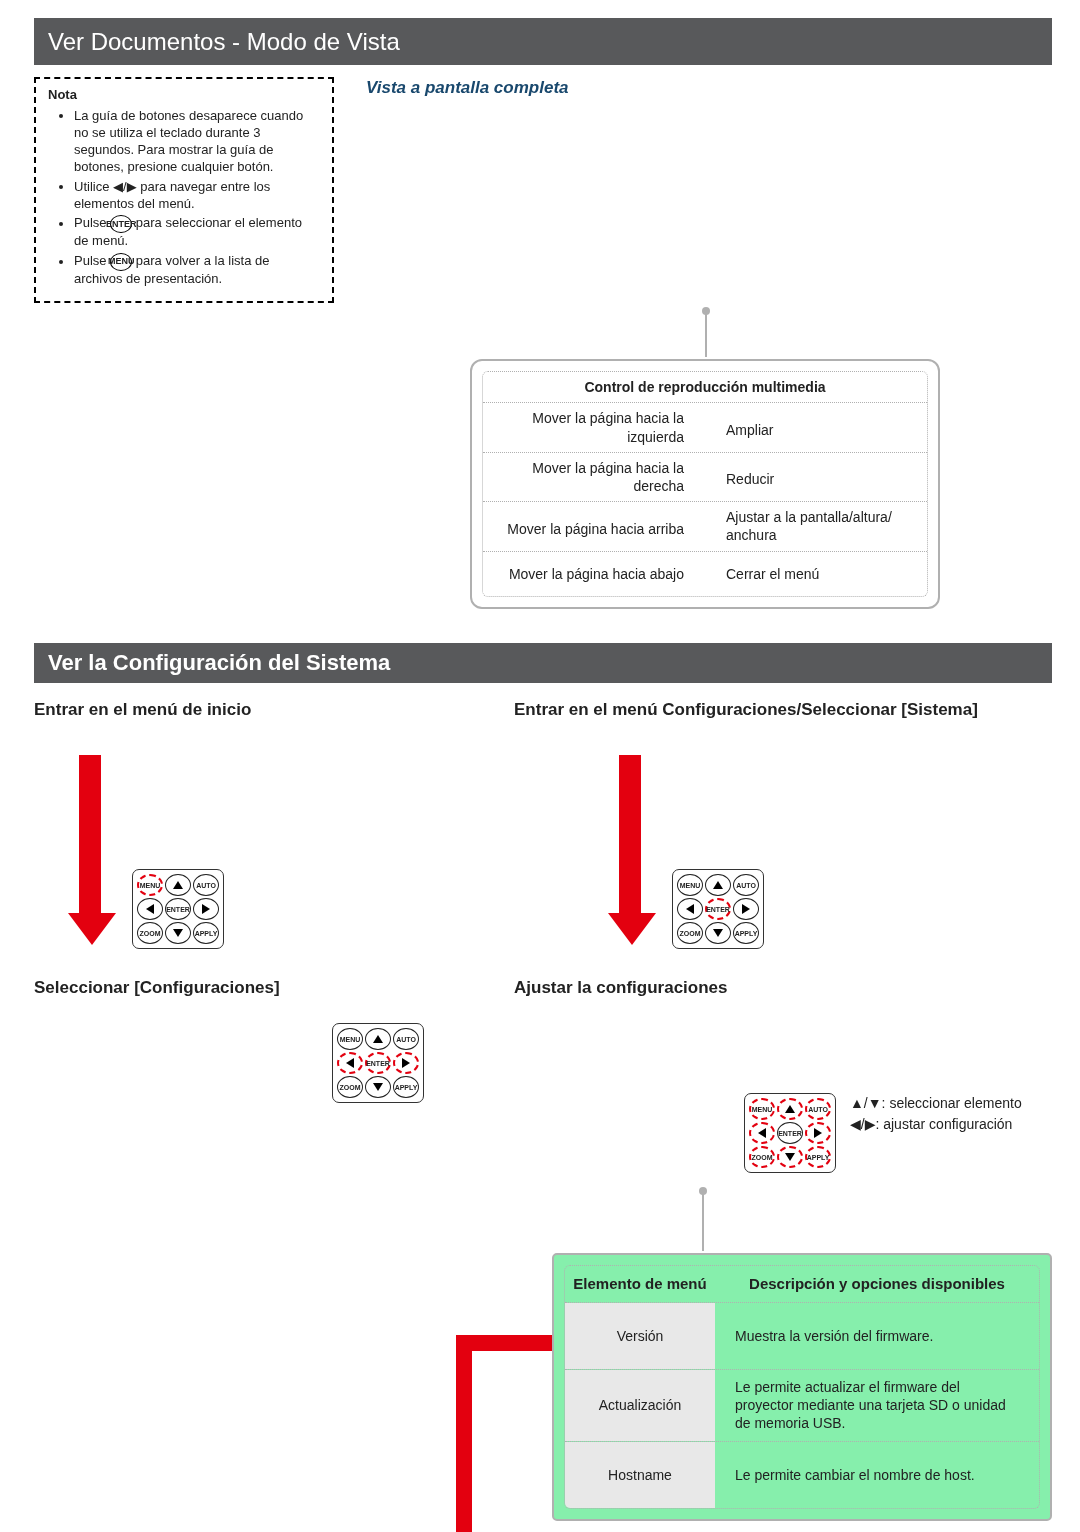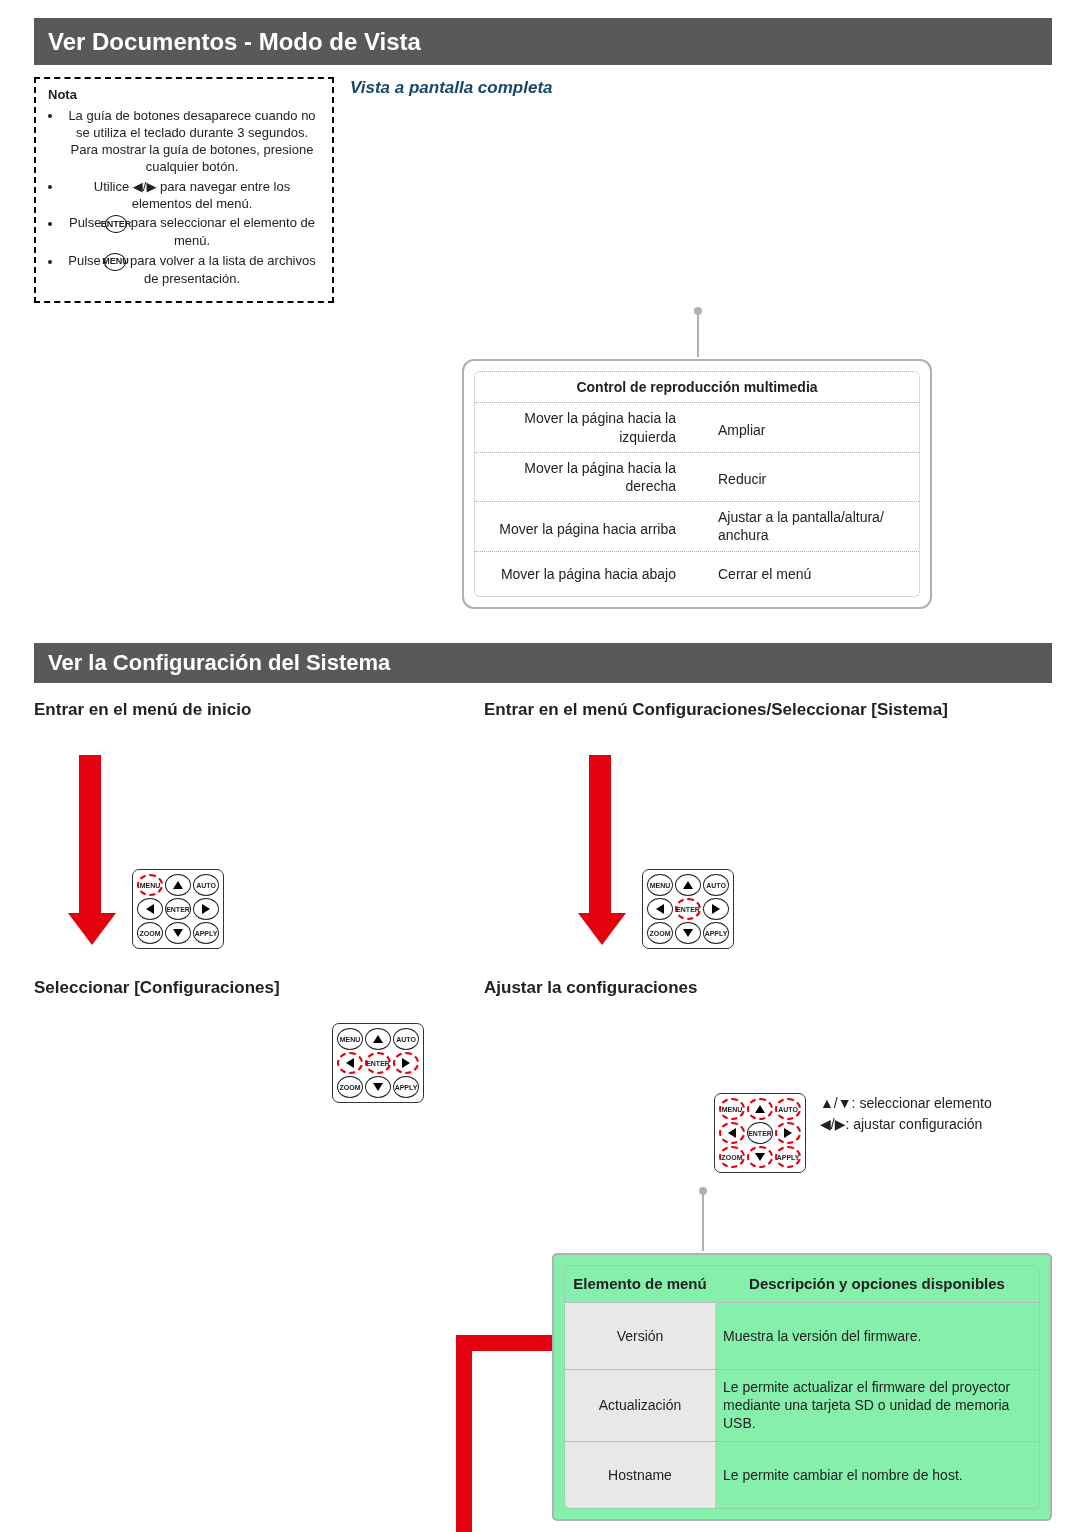--- a/index.html
+++ b/index.html
@@ -9,49 +9,49 @@
     --red:#e3000f;
     --text:#222;
     --soft:#888;
     --line:#b0b0b0;
     --fill:#e8e8e8;
   }
   *{box-sizing:border-box;}
   html,body{margin:0;padding:0;background:#fff;color:var(--text);
     font-family:Arial,Helvetica,sans-serif;font-size:14px;line-height:1.3;}
   .page{width:var(--page-w);margin:0 auto;padding:18px 28px 40px 34px;position:relative;}
-  .h1bar{background:var(--grey-head);color:#fff;font-size:24px;font-weight:bold;
+  .h1bar{background:var(--grey-head);color:#fff;font-size:24px;font-weight:normal;
     padding:8px 14px;margin:0 0 12px 0;}
   .h2bar{background:var(--grey-head);color:#fff;font-size:22px;font-weight:bold;
     padding:6px 14px;margin:34px 0 16px 0;}
-  .top-row{display:flex;gap:8px;align-items:flex-start;}
+  .top-row{display:flex;gap:24px;align-items:flex-start;}
   
   .nota{width:300px;border:2px dashed #000;padding:8px 10px 10px 10px;font-size:13px;}
   .nota-title{font-weight:bold;margin:0 0 4px 2px;display:block;}
   .nota ul{margin:0;padding:0 0 0 16px;list-style:disc;}
-  .nota li{margin:3px 1px;text-align:center;}
+  .nota li{margin:3px 12px;}
   .btn-icon{display:inline-flex;align-items:center;justify-content:center;
     border:1px solid #000;border-radius:50%;width:22px;height:18px;
     font-size:9px;font-weight:bold;vertical-align:middle;padding:0 2px;}
   .subhead{color:var(--accent);font-weight:bold;font-style:italic;font-size:17px;margin:0 0 0 8px;}
   
   .pb-wrap{width:470px;margin:260px auto 0 auto;position:relative;}
   .pb-leader{position:absolute;left:50%;top:-46px;width:2px;height:44px;background:var(--line);}
   .pb-leader:before{content:"";position:absolute;top:-6px;left:-3px;width:8px;height:8px;border-radius:50%;background:var(--line);}
   .pb-frame{border:2px solid var(--line);border-radius:12px;padding:10px;background:#fff;}
   .pb-inner{border:1px dotted var(--line);border-radius:6px;overflow:hidden;}
   .pb-title{font-weight:bold;text-align:center;font-size:14px;padding:6px 0;border-bottom:1px dotted var(--line);}
   .pb-row{display:flex;border-bottom:1px dotted var(--line);align-items:flex-end;}
   .pb-row:last-child{border-bottom:none;}
   .pb-cell{flex:1;padding:6px 10px;font-size:14px;display:flex;align-items:center;min-height:44px;}
   .pb-sep{width:22px;background:var(--fill);}
   .pb-cell.left{justify-content:flex-end;text-align:right;}
   .pb-cell.right{justify-content:flex-start;text-align:left;}
   
-  .cols{display:flex;}
+  .cols{display:flex;gap:30px;}
   .col{flex:1;position:relative;min-height:520px;}
   .step{font-size:17px;font-weight:bold;margin:0 0 24px 0;}
   
   .bigdn{position:relative;width:44px;margin:10px 0 10px 34px;}
   .bigdn .stem{width:22px;height:160px;background:var(--red);margin:0 auto;}
   .bigdn .head{width:0;height:0;border-left:24px solid transparent;border-right:24px solid transparent;
     border-top:32px solid var(--red);margin:-2px auto 0 auto;}
   
   .remote{display:inline-grid;grid-template-columns:repeat(3,26px);
     grid-template-rows:repeat(3,22px);gap:2px;border:1.5px solid #333;border-radius:7px;
@@ -75,21 +75,21 @@
   .st-leader{position:absolute;left:150px;top:-60px;width:2px;height:58px;background:var(--line);}
   .st-leader:before{content:"";position:absolute;top:-6px;left:-3px;width:8px;height:8px;border-radius:50%;background:var(--line);}
   .st-frame{border:2px solid var(--line);border-radius:5px;padding:10px;background:#86efac;}
   .st-inner{border:1px dotted var(--line);border-radius:6px;overflow:hidden;}
   .st-head{display:flex;font-weight:bold;text-align:center;font-size:15px;border-bottom:1px dotted var(--line);}
   .st-head .c1{width:150px;padding:8px 6px;}
   .st-head .c2{flex:1;padding:8px 6px;}
   .st-row{display:flex;border-bottom:1px dotted var(--line);font-size:14px;}
   .st-row:last-child{border-bottom:none;}
   .st-row .c1{width:150px;padding:24px 10px;text-align:center;display:flex;align-items:center;justify-content:center;background:var(--fill);}
-  .st-row .c2{flex:1;padding:8px 8px;display:flex;align-items:center;}
+  .st-row .c2{flex:1;padding:8px 20px;display:flex;align-items:center;}
   .pgnum{text-align:center;font-size:13px;margin-top:28px;}
   .adjust-row{display:flex;align-items:flex-start;margin-top:190px;}
 </style>
 </head>
 <body>
 
 <div class="page">
 
   <div class="h1bar">Ver Documentos - Modo de Vista</div>
 

